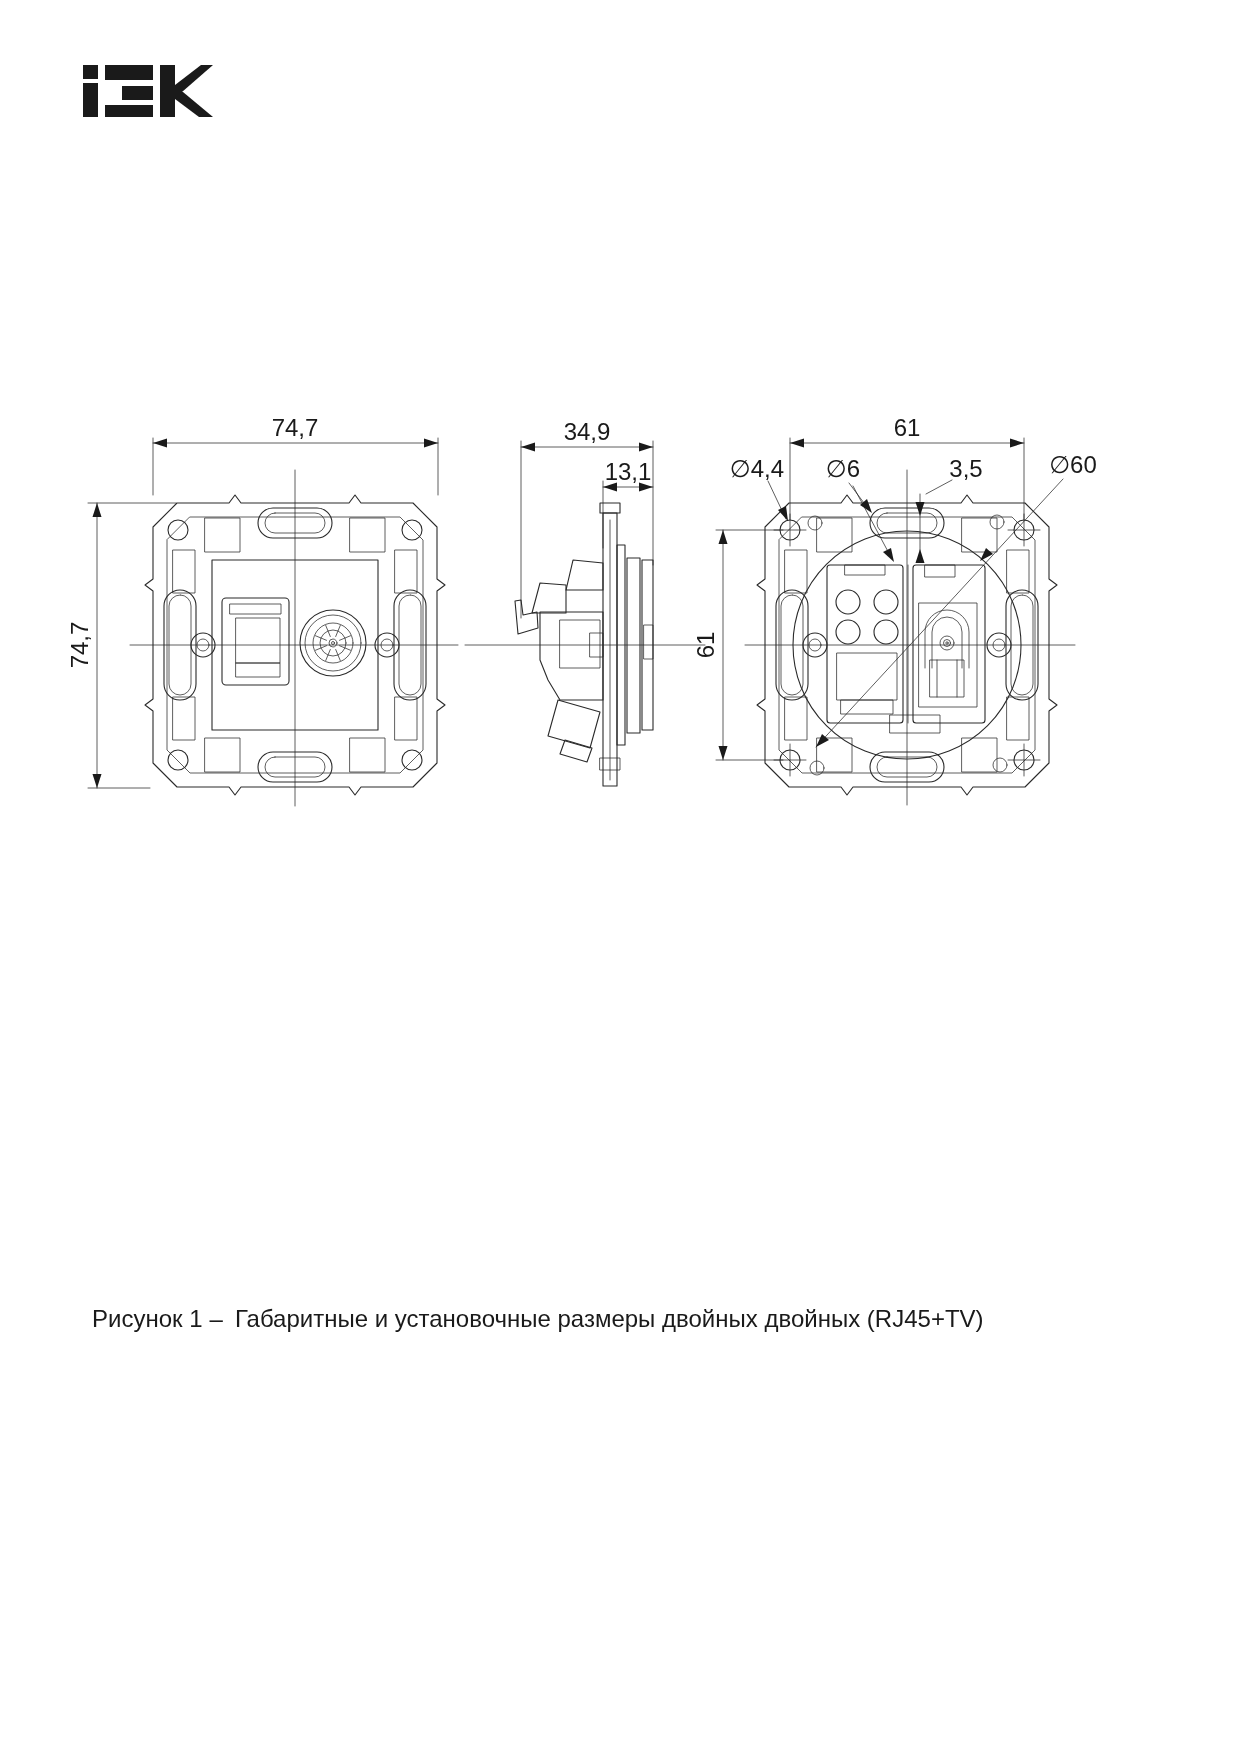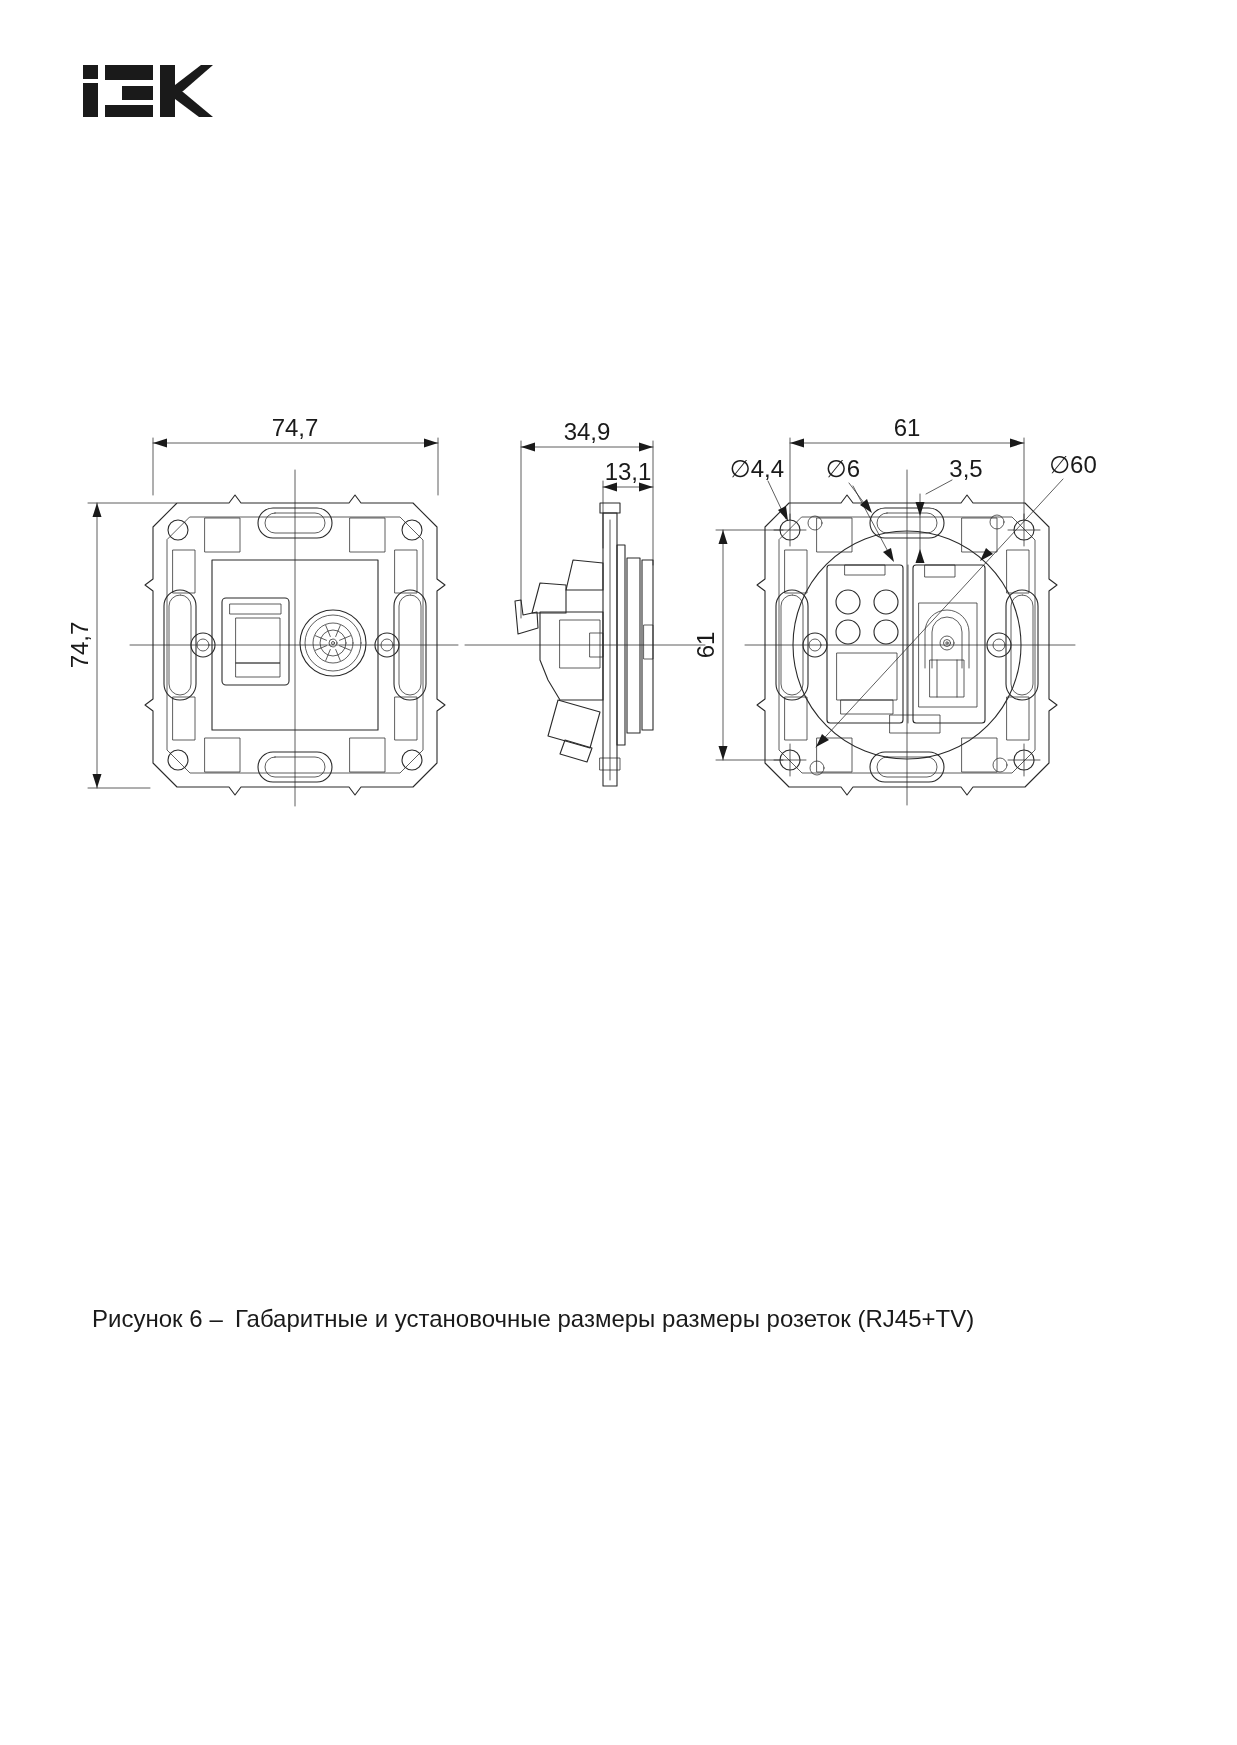--- a/index.html
+++ b/index.html
@@ -198,14 +198,14 @@
 
       <path class="s t" d="M1063,479 L816,747"></path>
       <polygon class="f" points="980,561 993,554 986,548"></polygon>
       <polygon class="f" points="816,747 829,740 822,734"></polygon>
       <text x="1073" y="473">∅60</text>
     </g>
   </g>
 </svg>
 
 <div class="caption">
-  <span>Рисунок 6</span><span class="dash">–</span><span>Габаритные и установочные размеры размеры розеток (RJ45+TV)</span>
+  <span>Рисунок 1</span><span class="dash">–</span><span>Габаритные и установочные размеры двойных двойных (RJ45+TV)</span>
 </div>
 
 </body></html>

